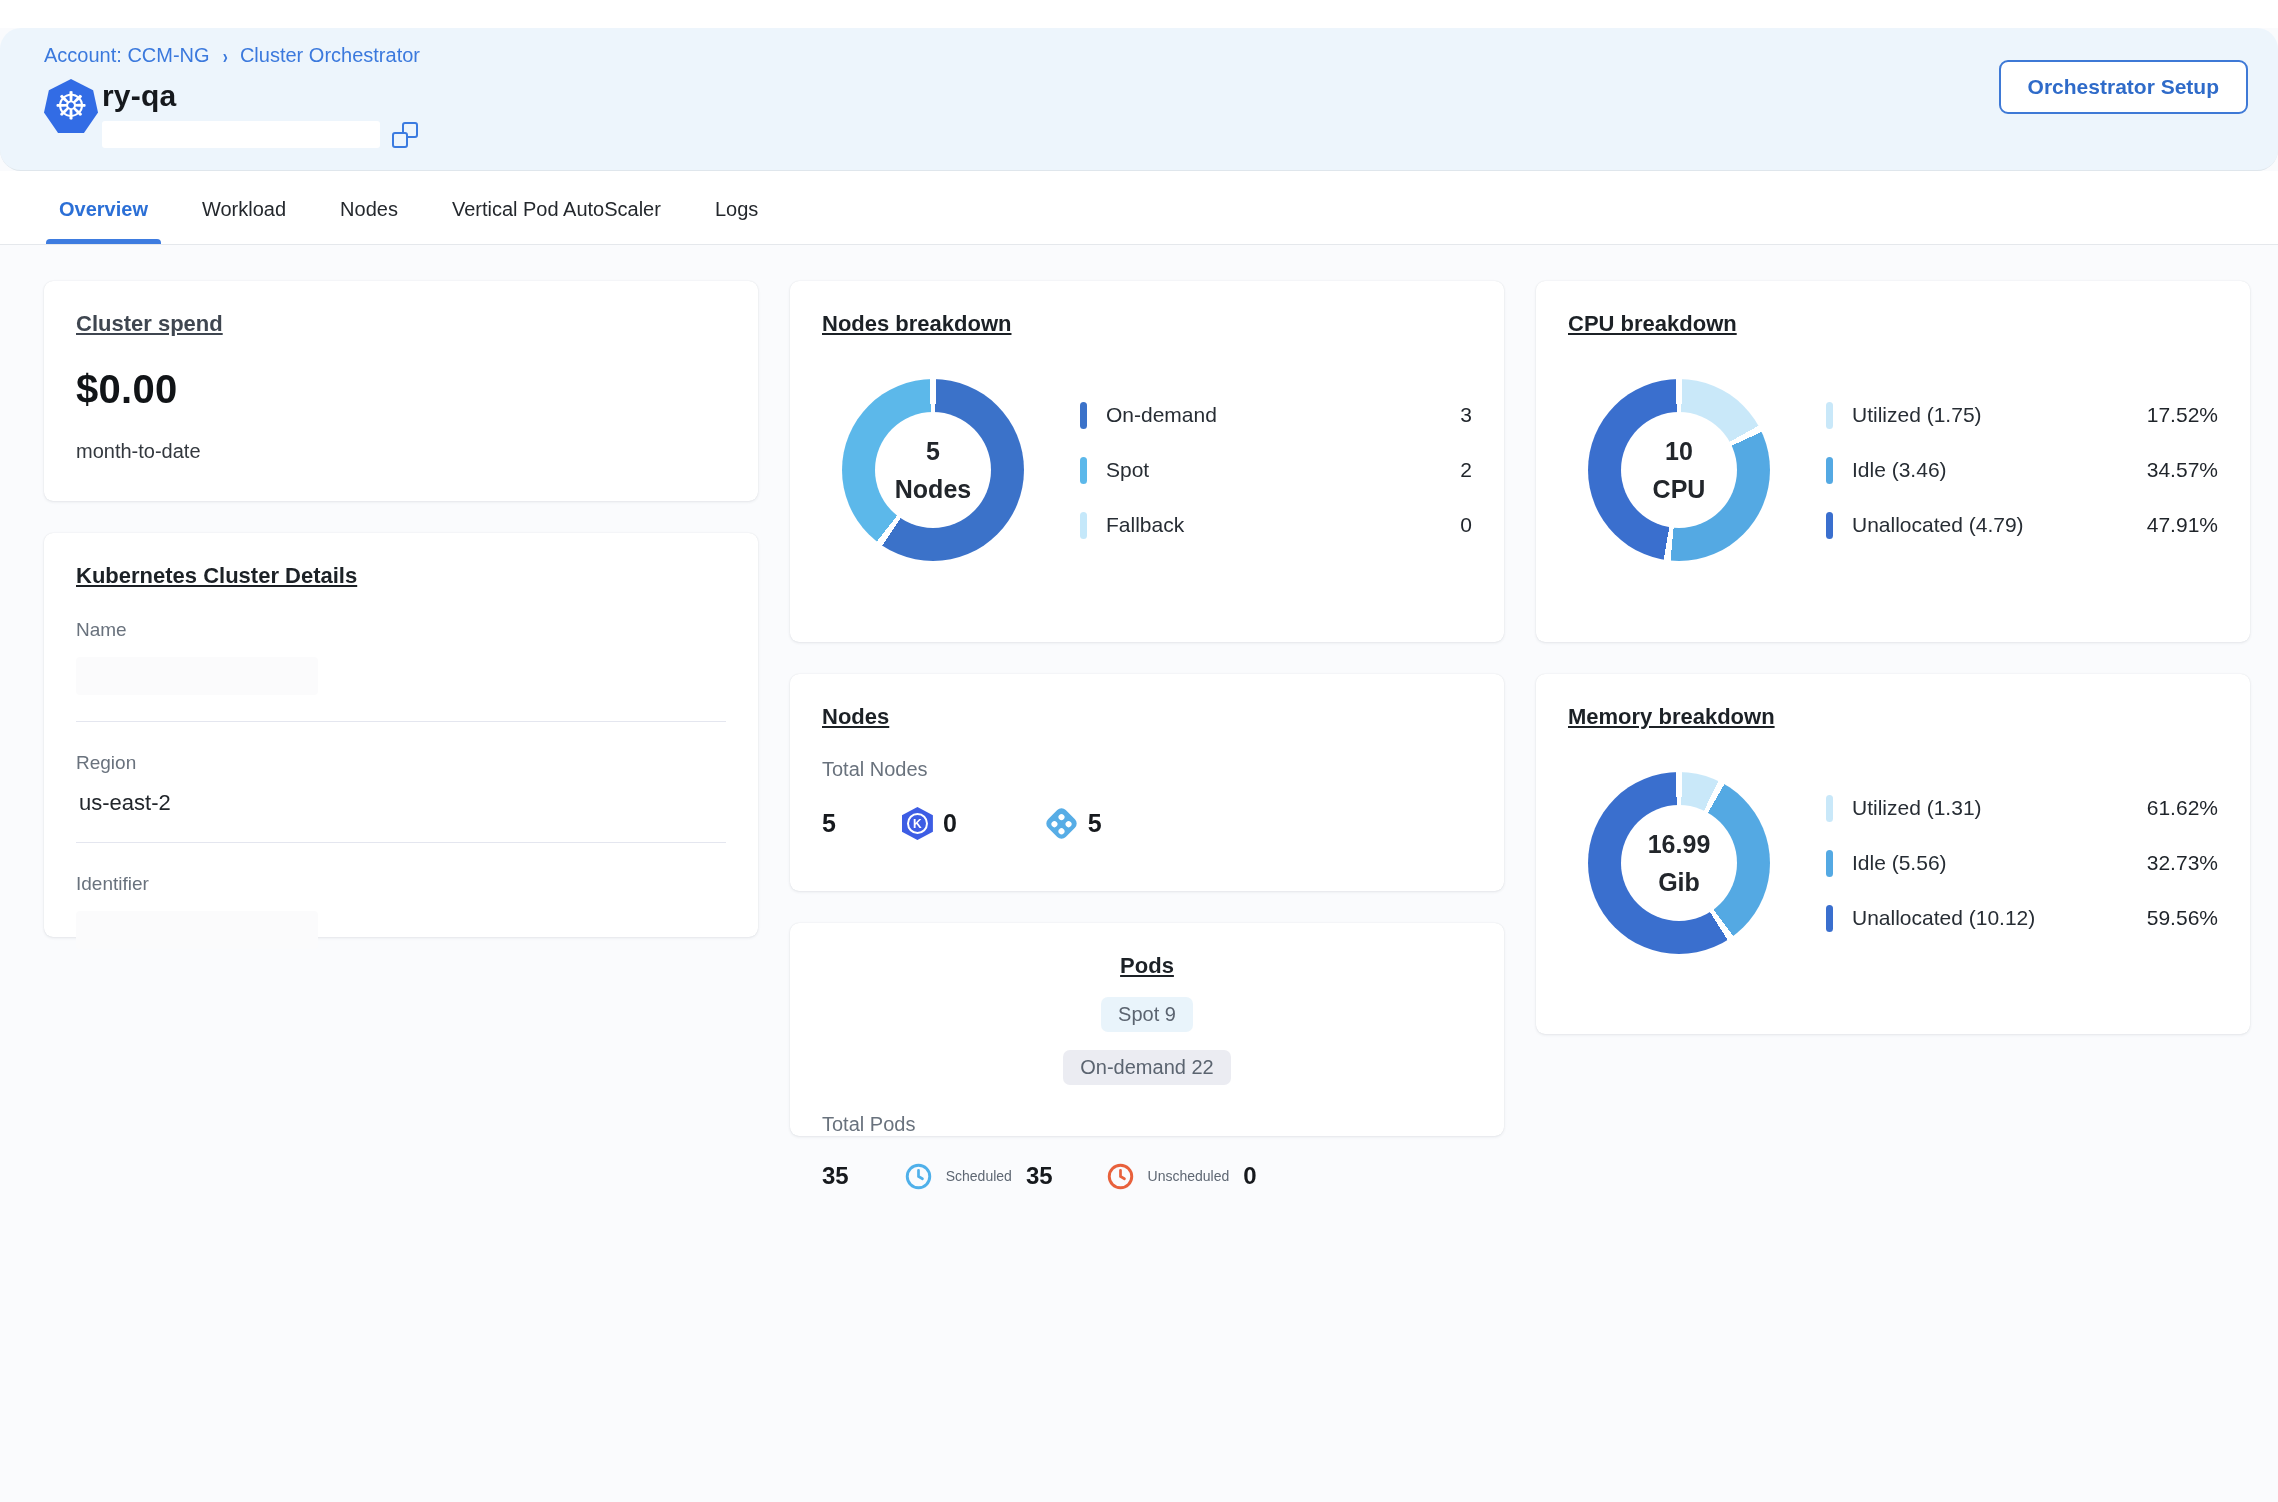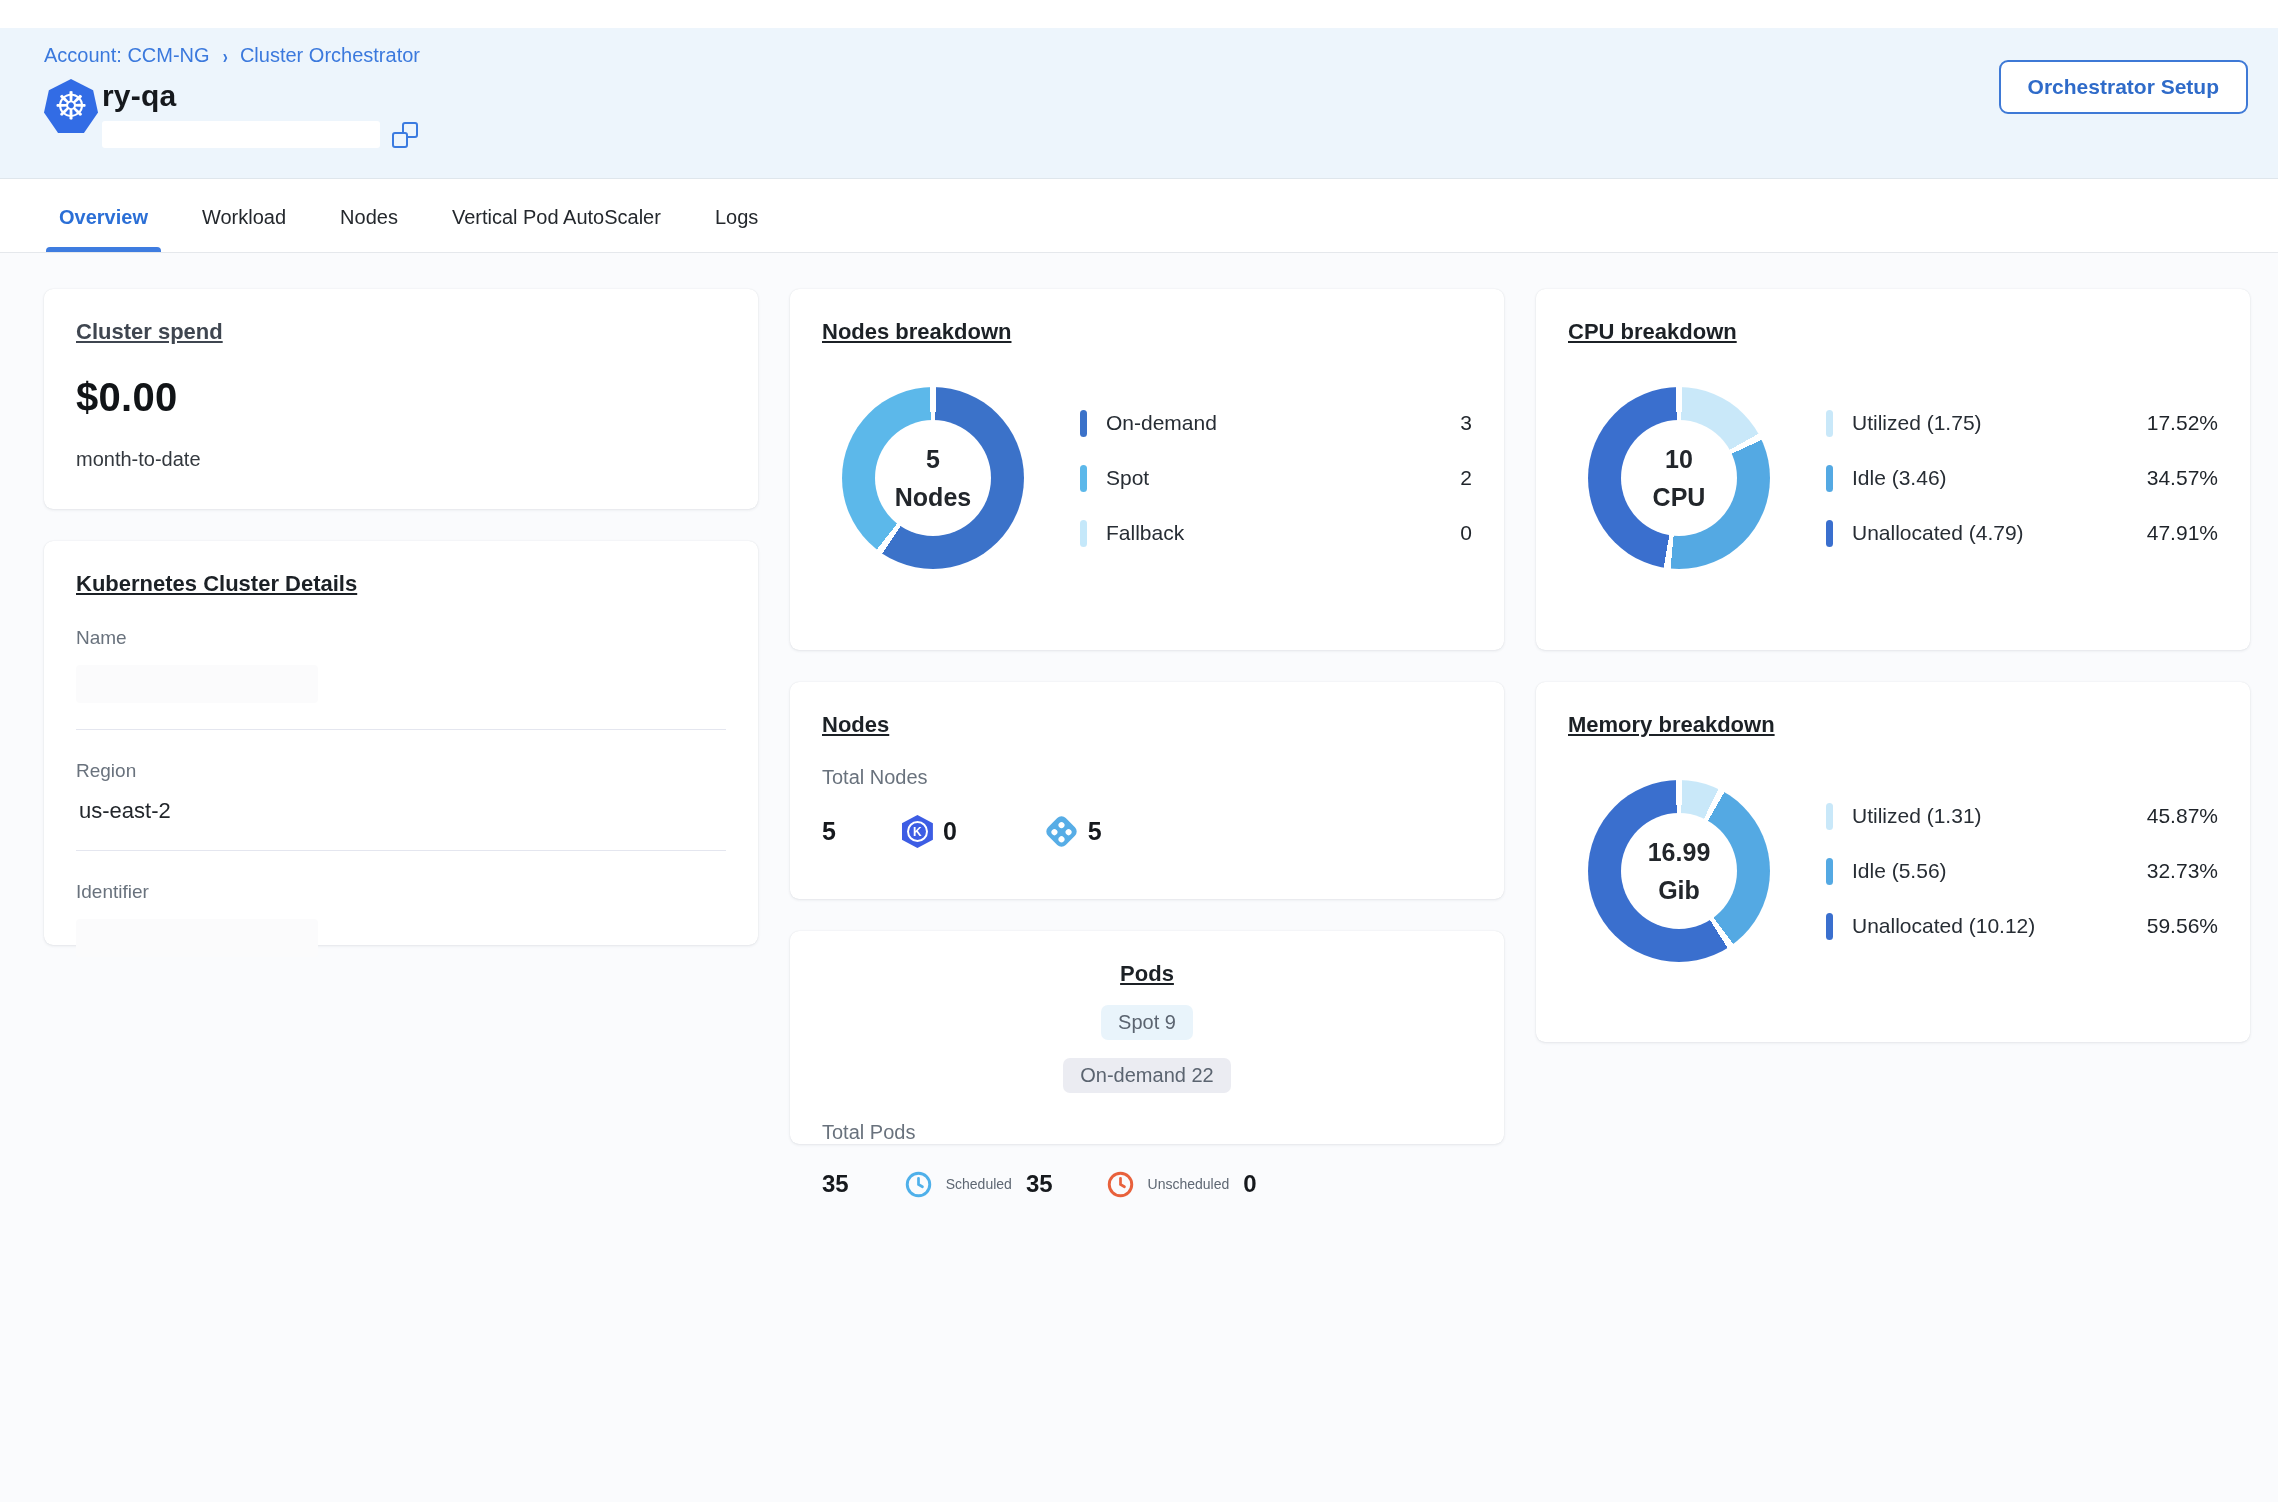--- a/index.html
+++ b/index.html
@@ -7,22 +7,23 @@
   body {
     font-family:"Liberation Sans", sans-serif;
     background:#fafbfd;
     color:#1f242a;
   }
   
   .top-strip { height:28px; background:#ffffff; }
   .header-band {
     background:#edf5fc;
     border-bottom:1px solid #dfe6ec;
-    padding:16px 30px 30px 44px;
+    padding:16px 30px 22px 44px;
     position:relative;
+    border-radius:21px;
   }
   .breadcrumb { display:flex; align-items:center; gap:12px; font-size:20px; color:#3b79dd; }
   .breadcrumb a { color:#3b79dd; text-decoration:none; cursor:pointer; }
   .crumb-sep { font-size:19px; color:#3b79dd; font-weight:bold; transform:scale(.8,1.1); }
   .header-main { display:flex; align-items:flex-start; gap:4px; margin-top:12px; }
   .k8s-icon {
     width:54px; height:54px; background:#326ce5;
     clip-path:polygon(50% 0%, 91% 21%, 100% 62%, 74% 100%, 26% 100%, 0% 62%, 9% 21%);
     display:flex; align-items:center; justify-content:center;
     color:#fff; flex:none;
@@ -287,21 +288,21 @@
         <div class="donut" style="background: conic-gradient(rgb(255, 255, 255) 0%, rgb(255, 255, 255) 0.6%, rgb(201, 232, 249) 0.6%, rgb(201, 232, 249) 7.11%, rgb(255, 255, 255) 7.11%, rgb(255, 255, 255) 7.71%, rgb(255, 255, 255) 7.71%, rgb(255, 255, 255) 8.31%, rgb(84, 169, 227) 8.31%, rgb(84, 169, 227) 39.84%, rgb(255, 255, 255) 39.84%, rgb(255, 255, 255) 40.44%, rgb(255, 255, 255) 40.44%, rgb(255, 255, 255) 41.04%, rgb(58, 111, 206) 41.04%, rgb(58, 111, 206) 99.4%, rgb(255, 255, 255) 99.4%, rgb(255, 255, 255) 100%);">
           <div class="donut-center">
             <span>16.99</span>
             <span>Gib</span>
           </div>
         </div>
         <div class="legend">
           <div class="legend-row">
             <span class="legend-marker" style="background: rgb(201, 232, 249);"></span>
             <span class="legend-label">Utilized (1.31)</span>
-            <span class="legend-value">45.87%</span>
+            <span class="legend-value">61.62%</span>
           </div>
           <div class="legend-row">
             <span class="legend-marker" style="background: rgb(84, 169, 227);"></span>
             <span class="legend-label">Idle (5.56)</span>
             <span class="legend-value">32.73%</span>
           </div>
           <div class="legend-row">
             <span class="legend-marker" style="background: rgb(58, 111, 206);"></span>
             <span class="legend-label">Unallocated (10.12)</span>
             <span class="legend-value">59.56%</span>

